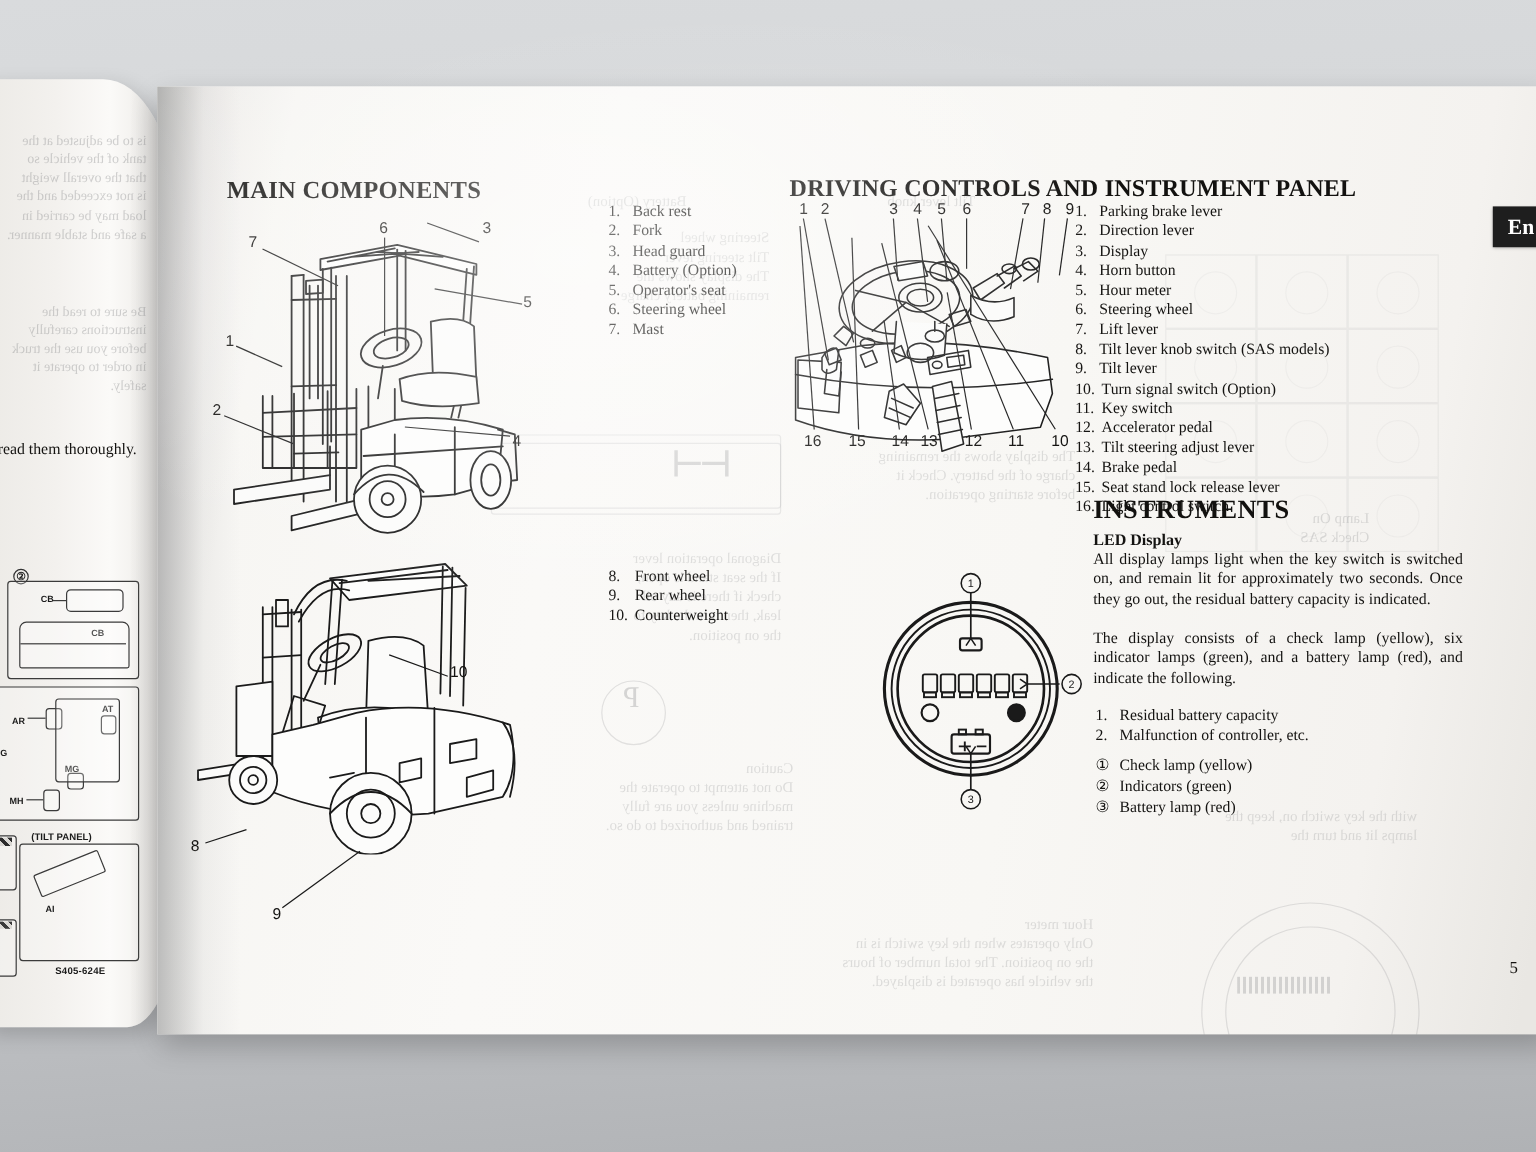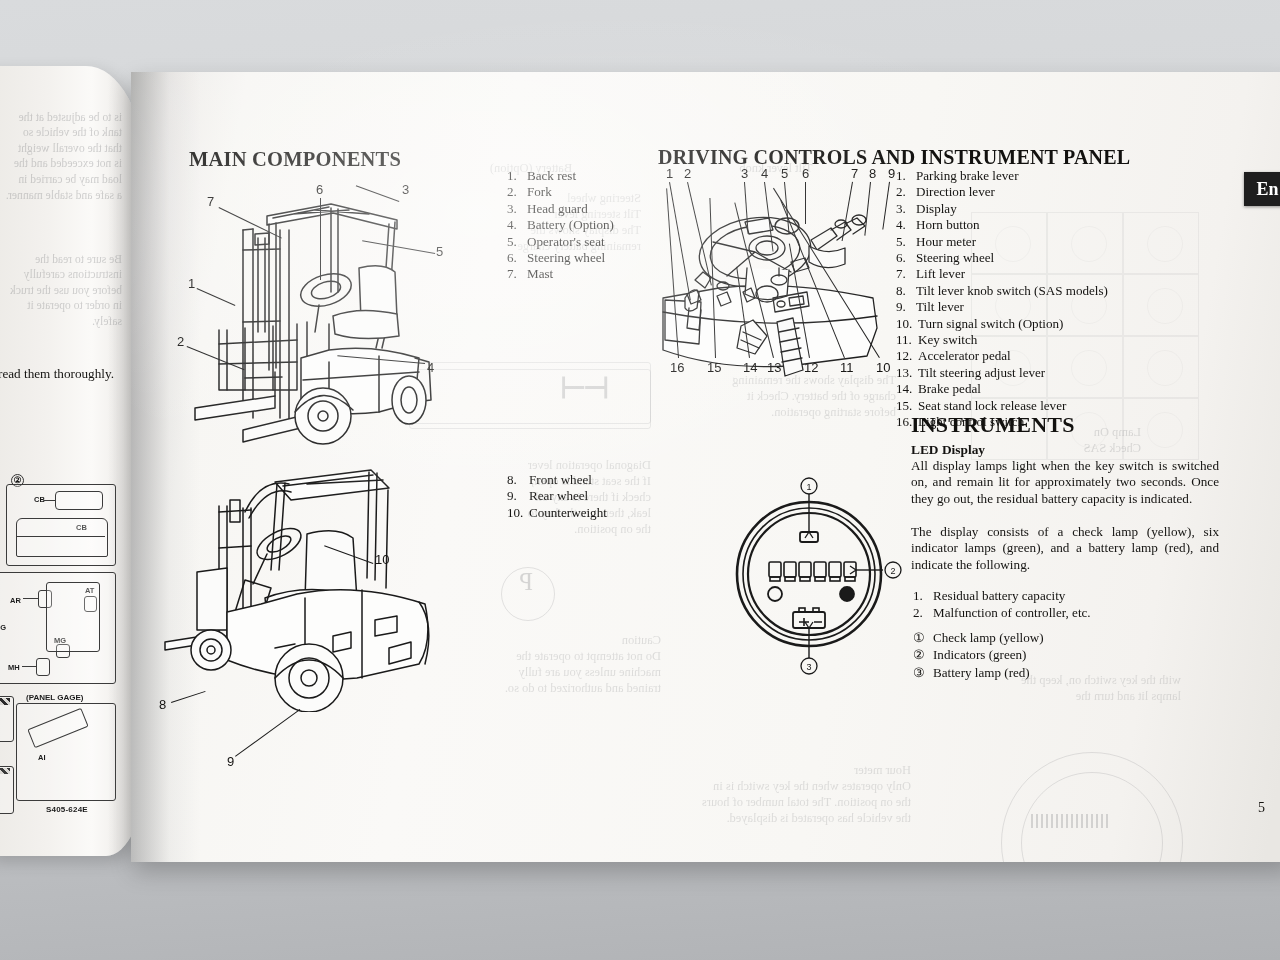--- a/index.html
+++ b/index.html
@@ -135,21 +135,21 @@
   <div class="lbl" style="left:8px;top:557px;">MG</div>
 
   <div class="lbl" style="left:68px;top:570px;">MG</div>
   <div class="dbox" style="left:70px;top:578px;width:12px;height:12px;"></div>
 
   <div class="lbl" style="left:22px;top:597px;">MH</div>
   <div class="dbox" style="left:50px;top:592px;width:12px;height:16px;"></div>
   <div class="dline" style="left:36px;top:600px;width:14px;"></div>
   <div class="dbox" style="left:60px;top:516px;width:52px;height:68px;"></div>
 
-  <div class="lbl" style="left:40px;top:627px;font-size:8px;">(PANEL GAGE)</div>
+  <div class="lbl" style="left:40px;top:627px;font-size:8px;">(TILT PANEL)</div>
   <div class="dbox" style="left:30px;top:637px;width:98px;height:96px;"></div>
   <div class="dbox" style="left:43px;top:652px;width:56px;height:18px;transform:rotate(-22deg);border-radius:2px;"></div>
   <div class="lbl" style="left:52px;top:687px;">AI</div>
 
   <div class="dbox" style="left:-26px;top:630px;width:52px;height:44px;"></div>
   <div style="position:absolute;left:-24px;top:632px;width:48px;height:7px;
               background:repeating-linear-gradient(45deg,#2b2b2b 0 3px,#d9d7d3 3px 6px);"></div>
   <div class="dbox" style="left:-26px;top:700px;width:52px;height:46px;"></div>
   <div style="position:absolute;left:-24px;top:702px;width:48px;height:6px;
               background:repeating-linear-gradient(45deg,#3a3a3a 0 3px,#dbd9d5 3px 6px);"></div>

